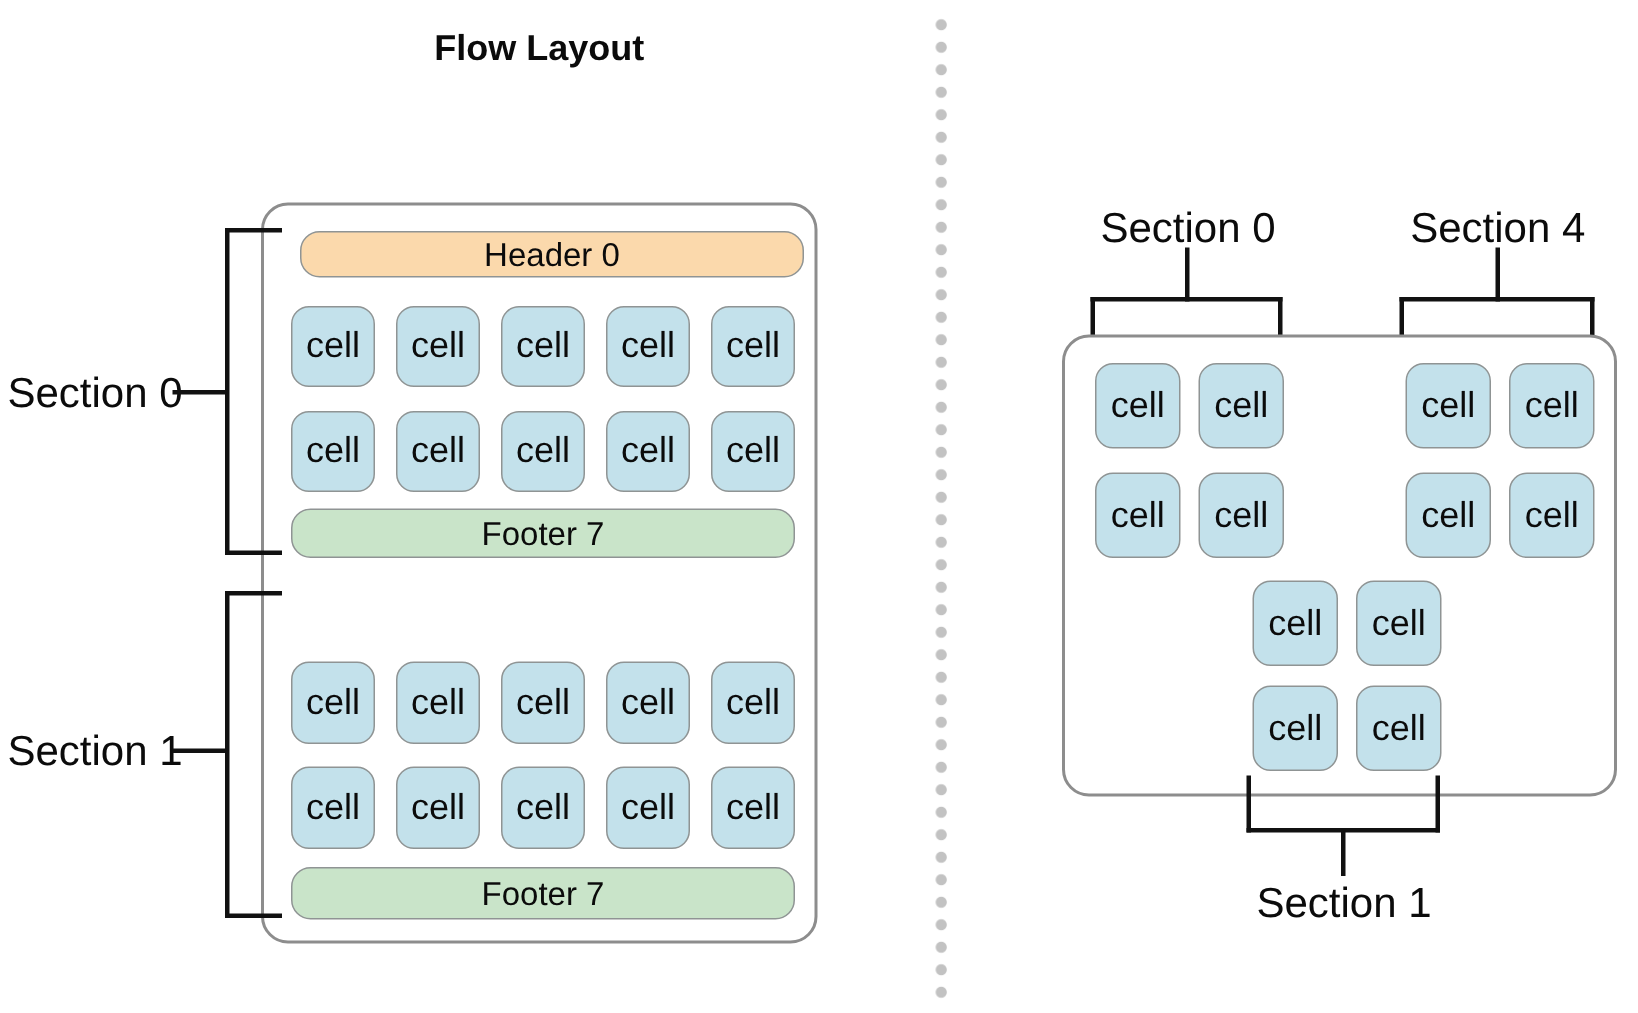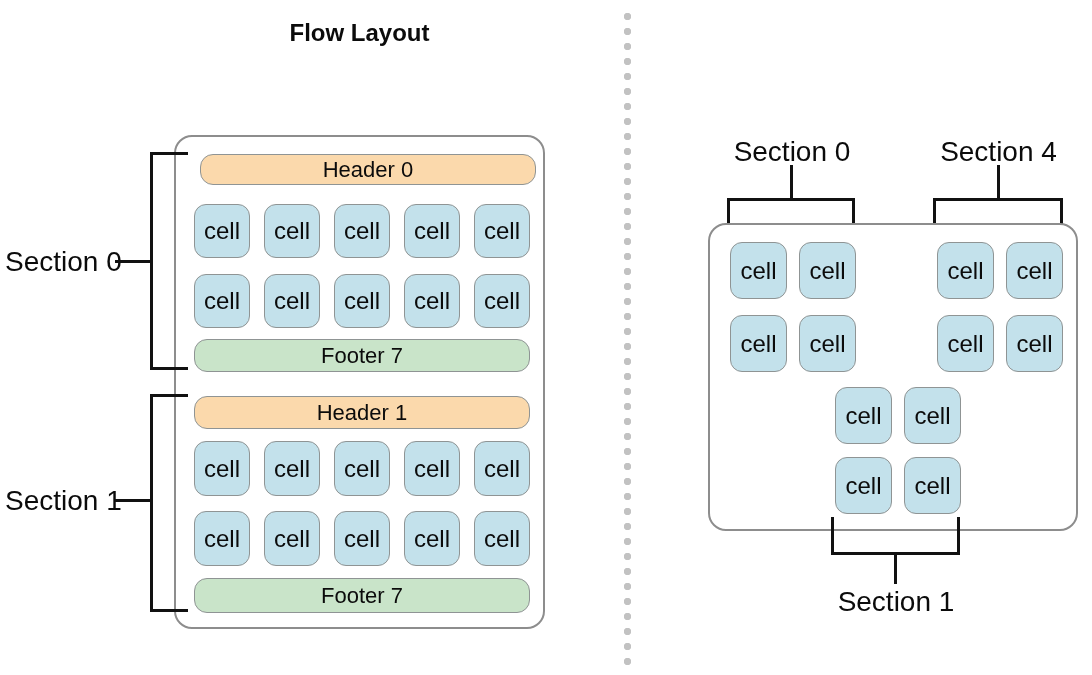--- a/index.html
+++ b/index.html
@@ -92,21 +92,20 @@
     <div class="abs cellrow" style="left:18px; top:137px;">
       <div class="cell flow-cell">cell</div>
       <div class="cell flow-cell">cell</div>
       <div class="cell flow-cell">cell</div>
       <div class="cell flow-cell">cell</div>
       <div class="cell flow-cell">cell</div>
     </div>
 
     <div class="abs bar footer" style="left:18px; top:202px; width:336px; height:33px;">Footer 7</div>
 
-    <div class="abs bar header" style="left:18px; top:259px; width:336px; height:33px;">Header 1</div>
 
     <div class="abs cellrow" style="left:18px; top:304px;">
       <div class="cell flow-cell" style="height:55px;">cell</div>
       <div class="cell flow-cell" style="height:55px;">cell</div>
       <div class="cell flow-cell" style="height:55px;">cell</div>
       <div class="cell flow-cell" style="height:55px;">cell</div>
       <div class="cell flow-cell" style="height:55px;">cell</div>
     </div>
 
     <div class="abs cellrow" style="left:18px; top:374px;">

